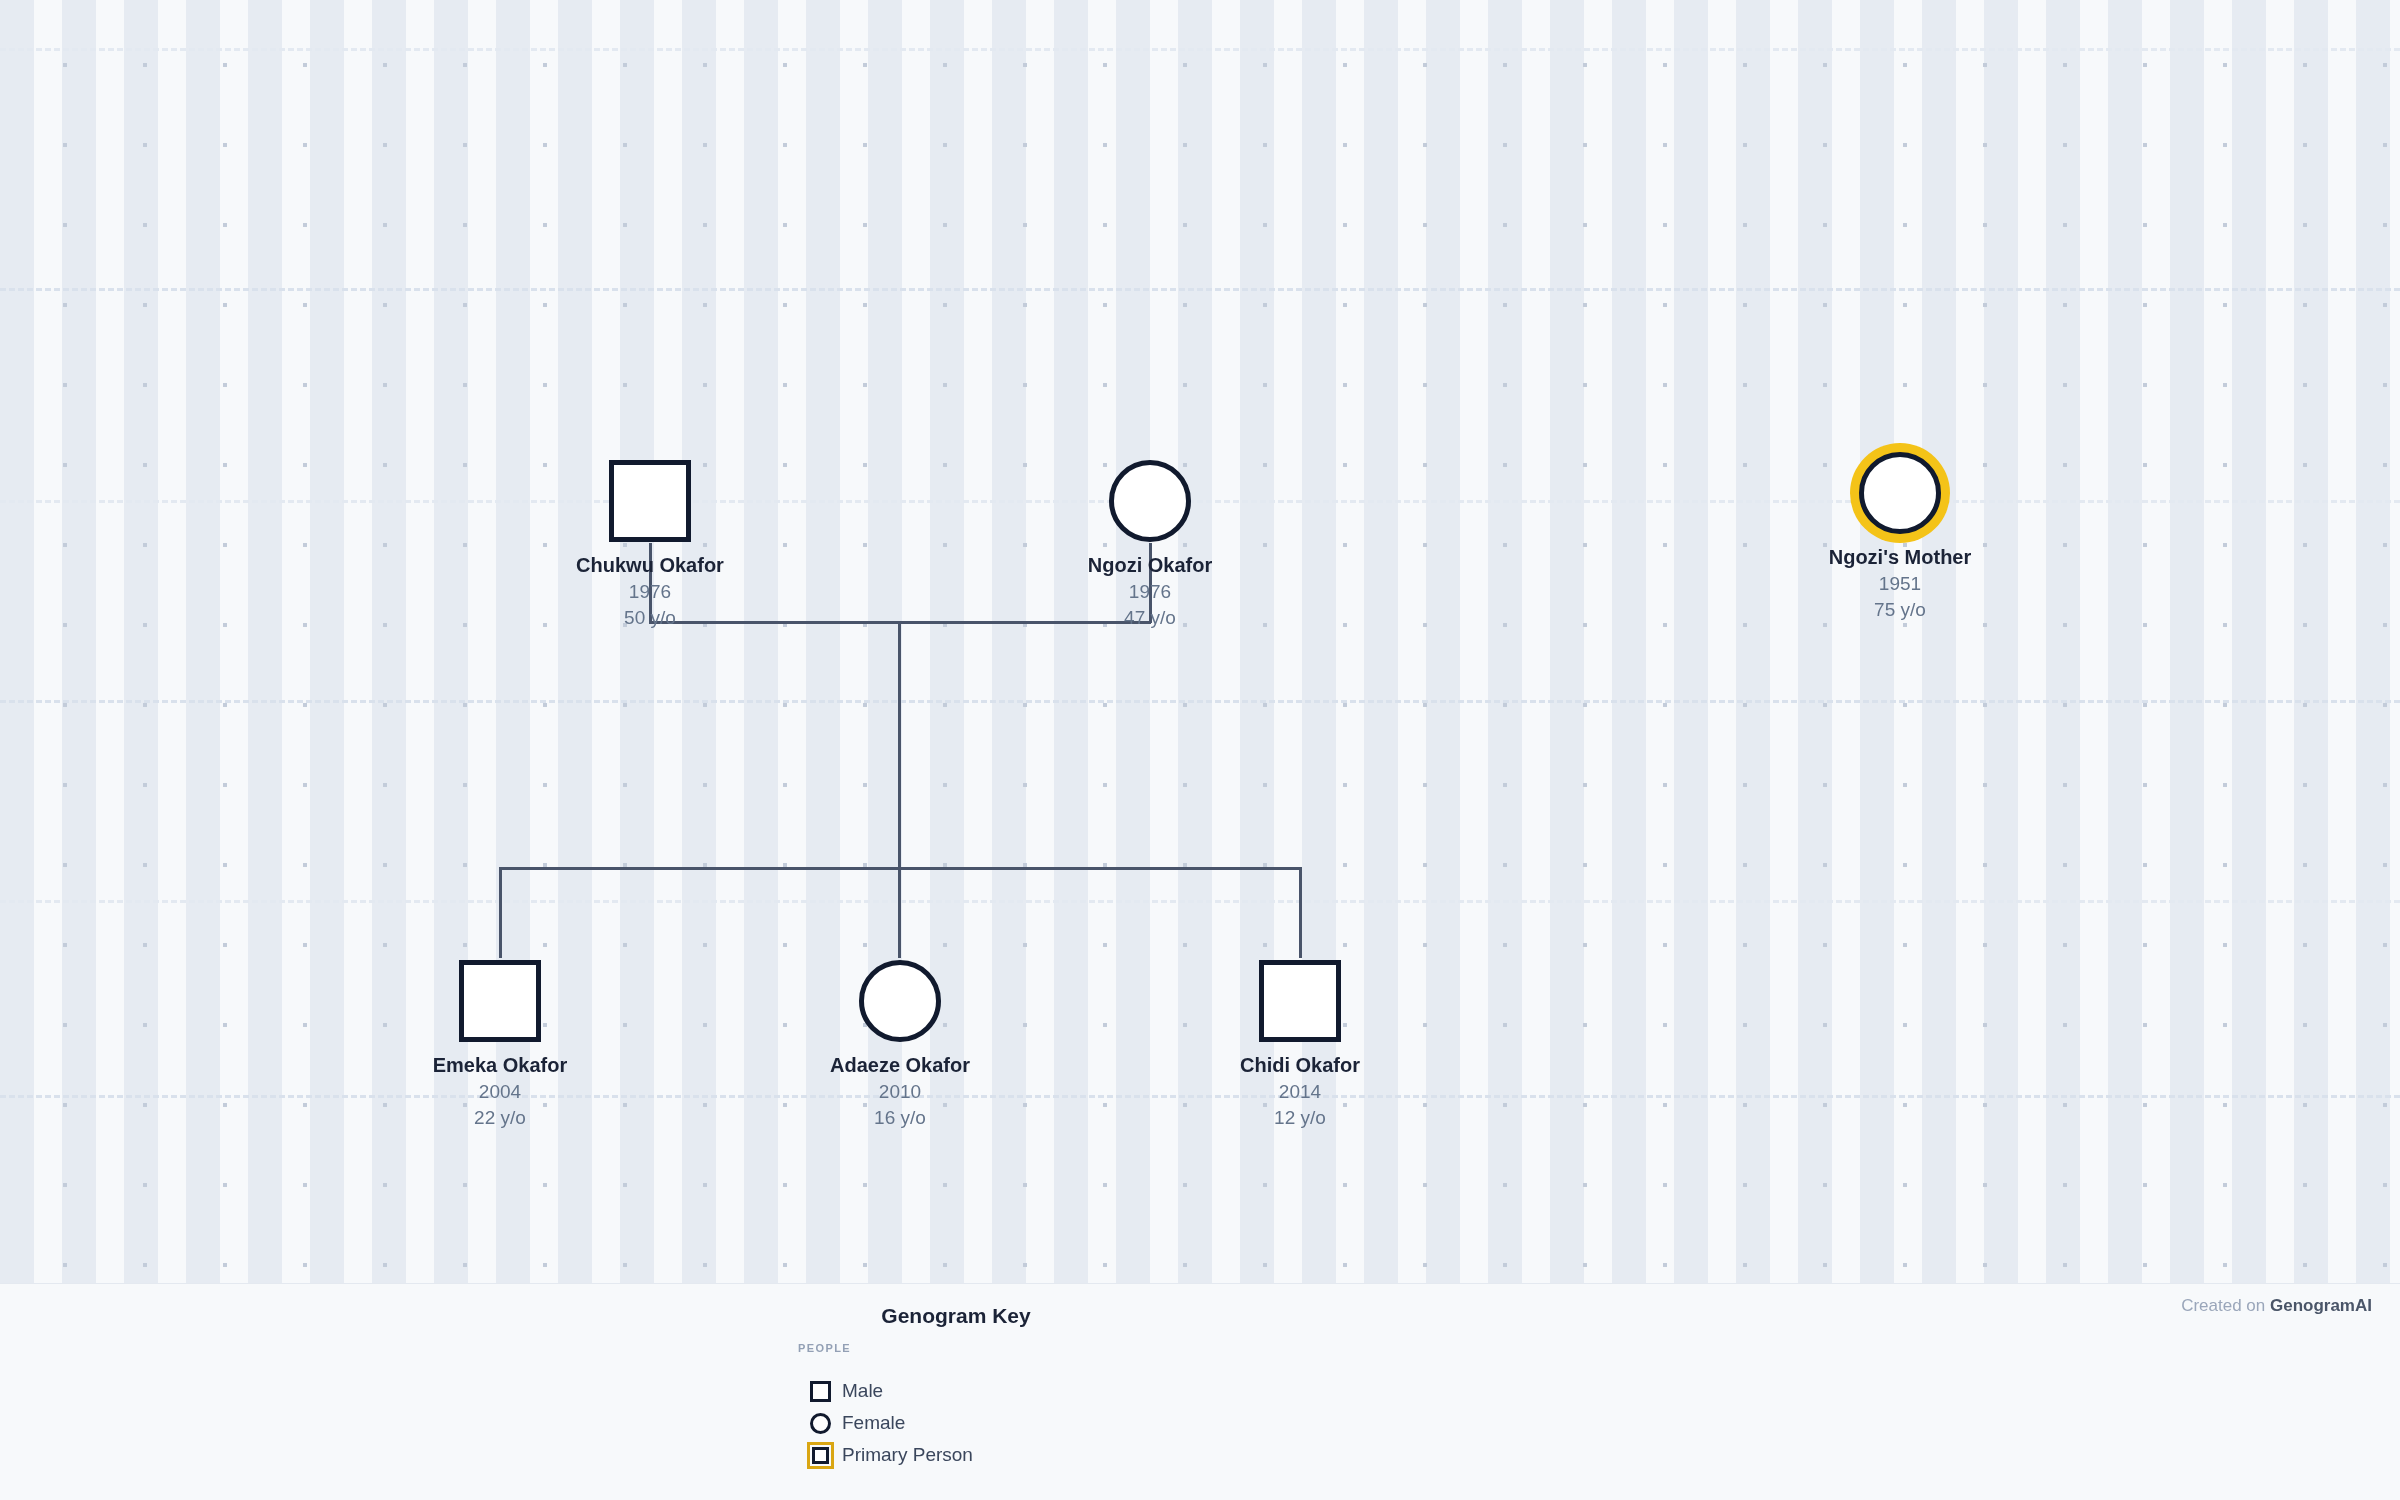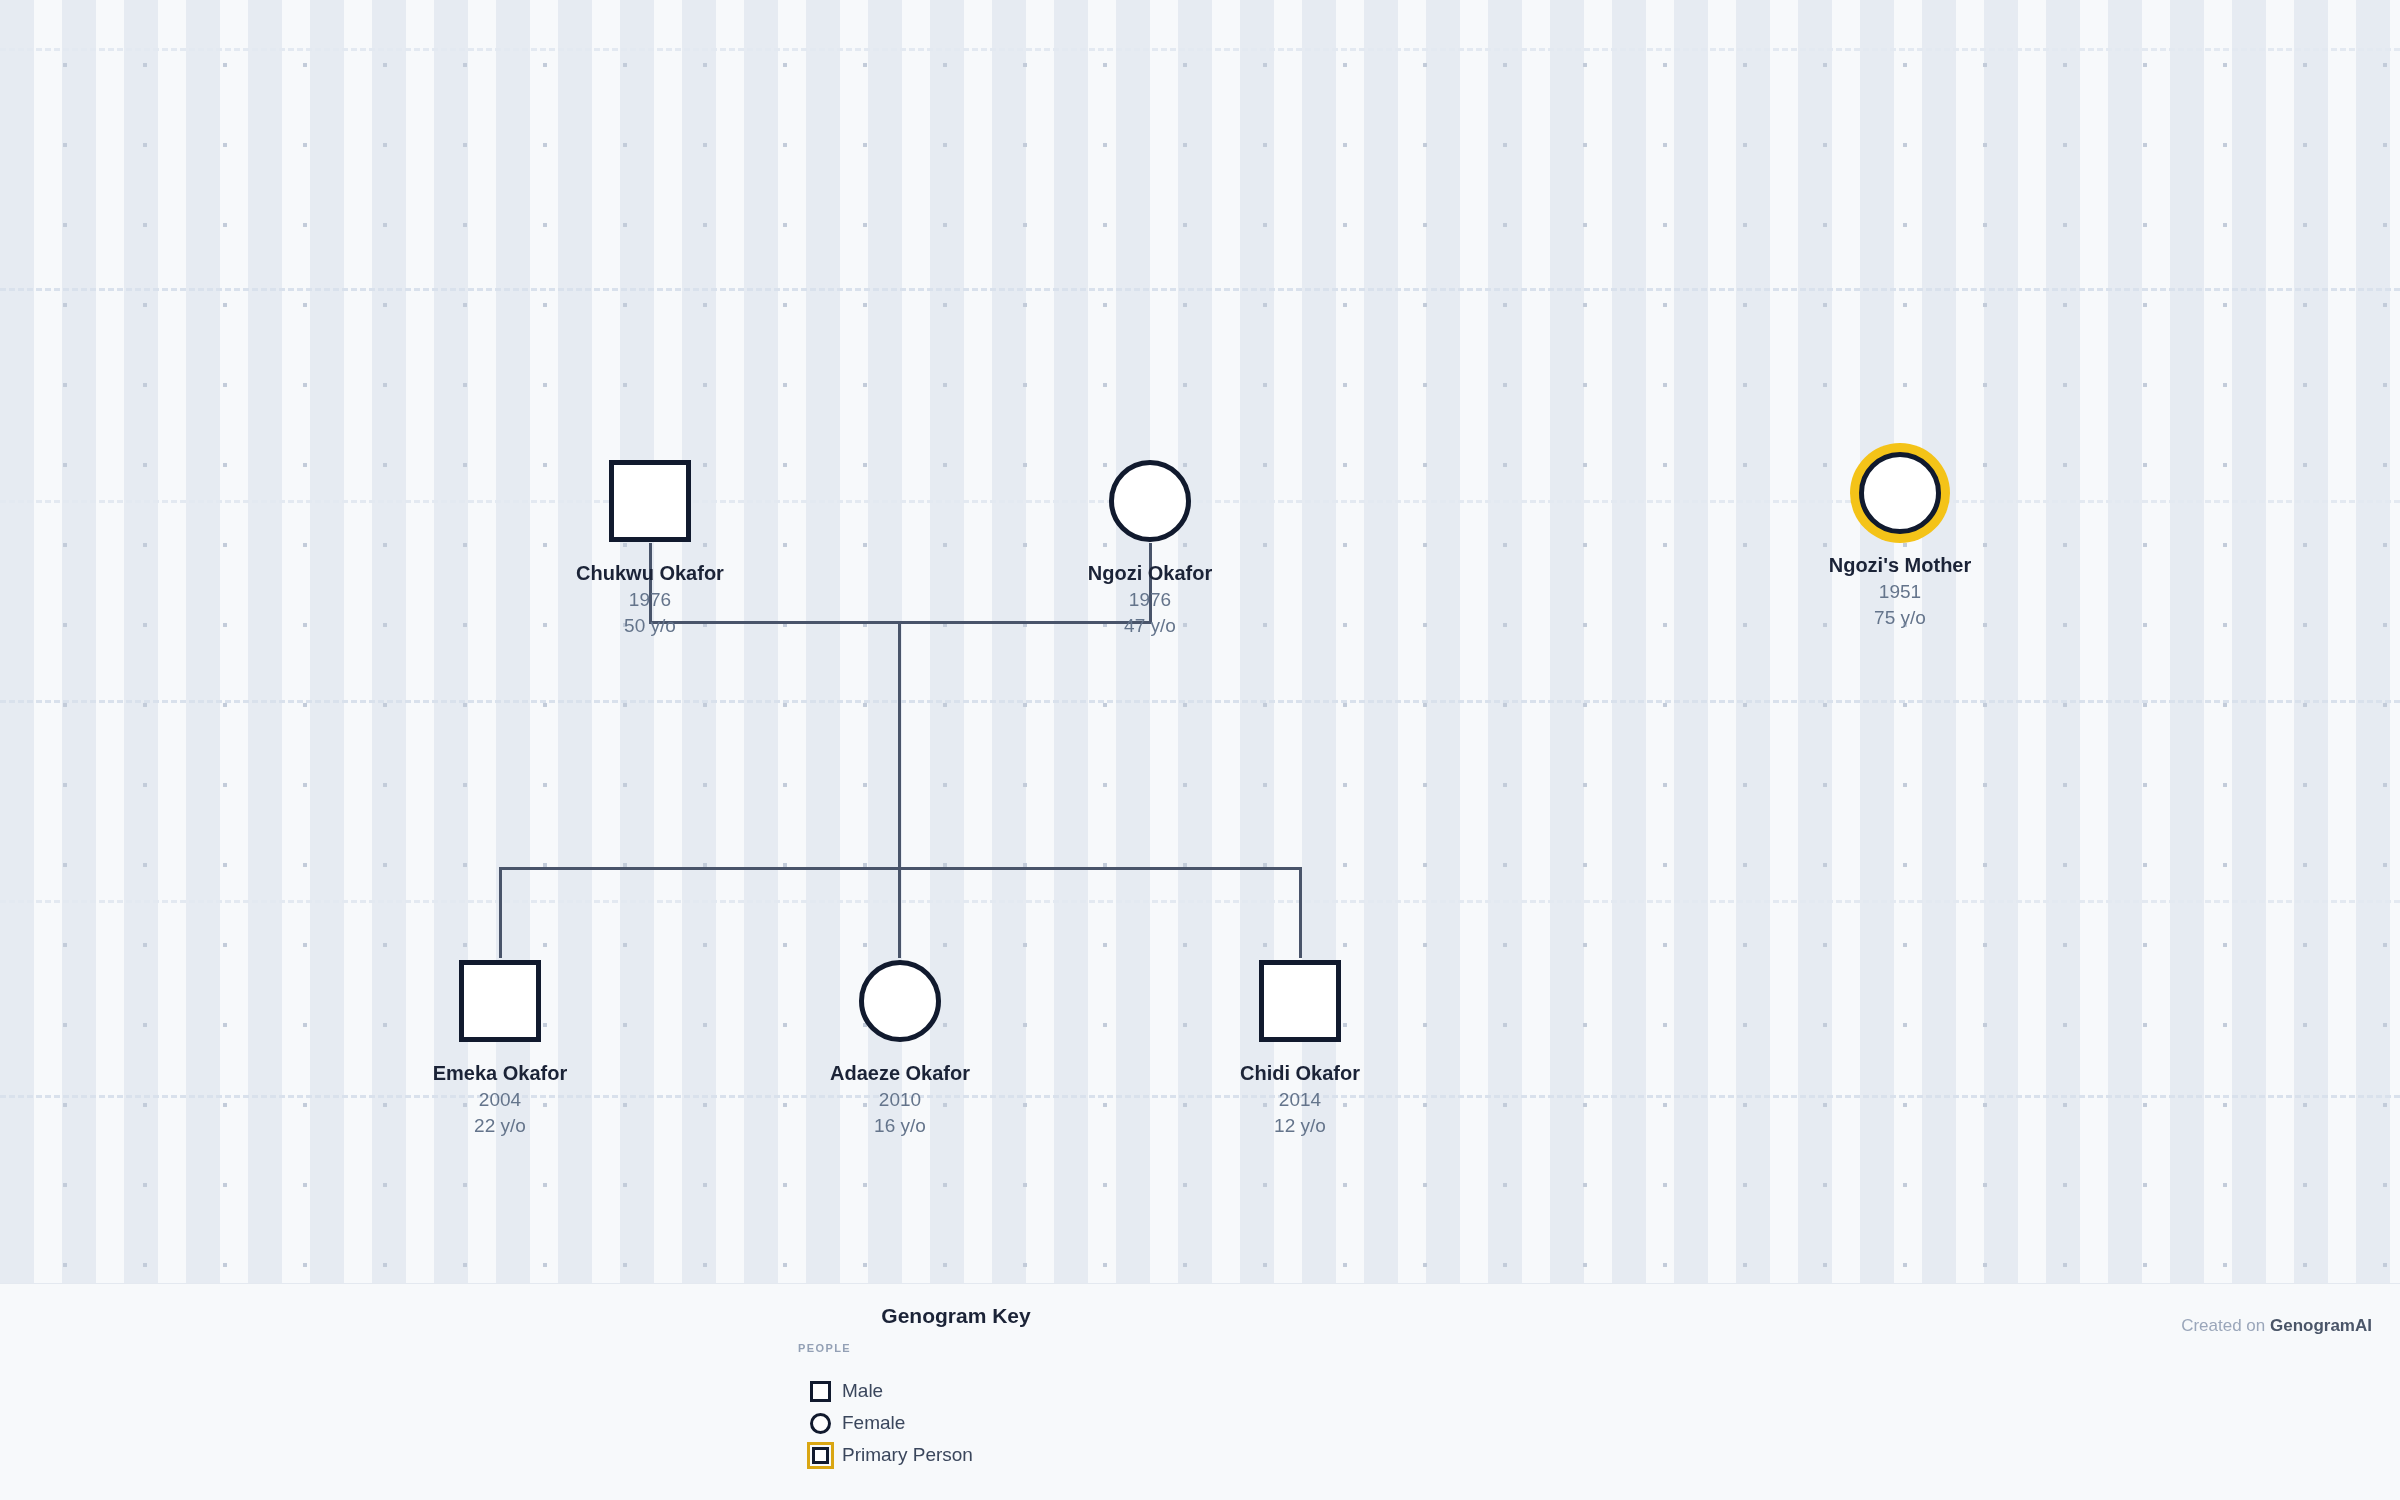--- a/index.html
+++ b/index.html
@@ -93,21 +93,21 @@
     border-radius: 50%;
     background: #f4c318;
     display: flex;
     align-items: center;
     justify-content: center;
   }
   .primary-ring .shape-female,
   .primary-ring .shape-male { width: 82px; height: 82px; }
 
   .p-name {
-    margin-top: 16px;
+    margin-top: 8px;
     font-size: 20px;
     font-weight: bold;
     color: #1b2337;
     line-height: 1.35;
     white-space: nowrap;
     text-align: center;
   }
   .p-year, .p-age {
     font-size: 19px;
     color: #64748b;
@@ -195,21 +195,21 @@
     background: #1b2337;
   }
   .ico-child {
     width: 4px; height: 26px;
     background: #1b2337;
   }
 
   #credit {
     position: absolute;
     right: 28px;
-    top: 32px;
+    top: 12px;
     font-size: 17px;
     color: #9aa6ba;
     white-space: nowrap;
     text-align: center;
   }
   #credit b { color: #4a5568; }
 </style>
 </head>
 <body>
 

